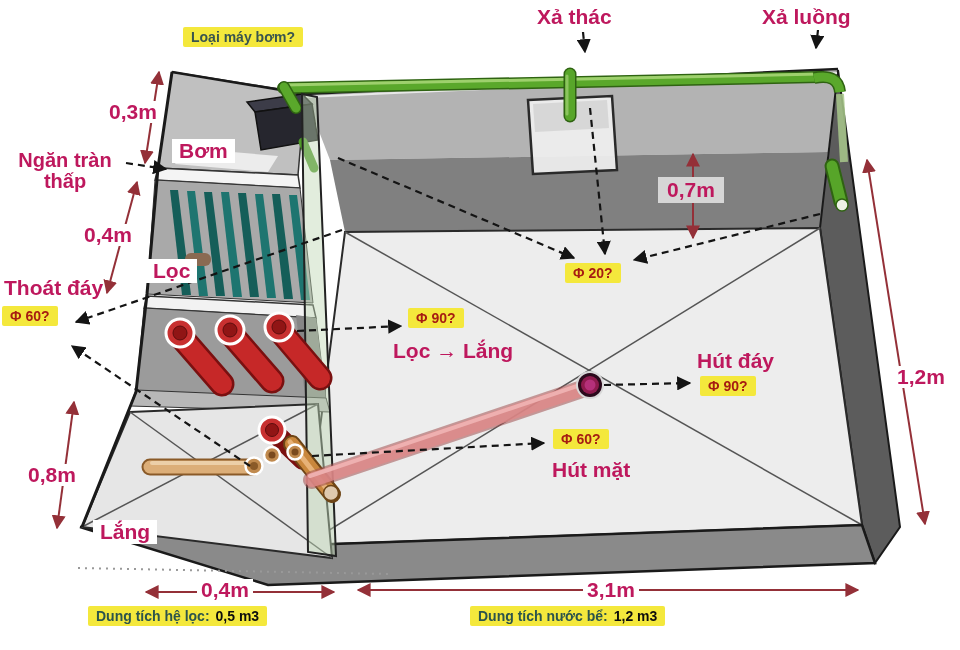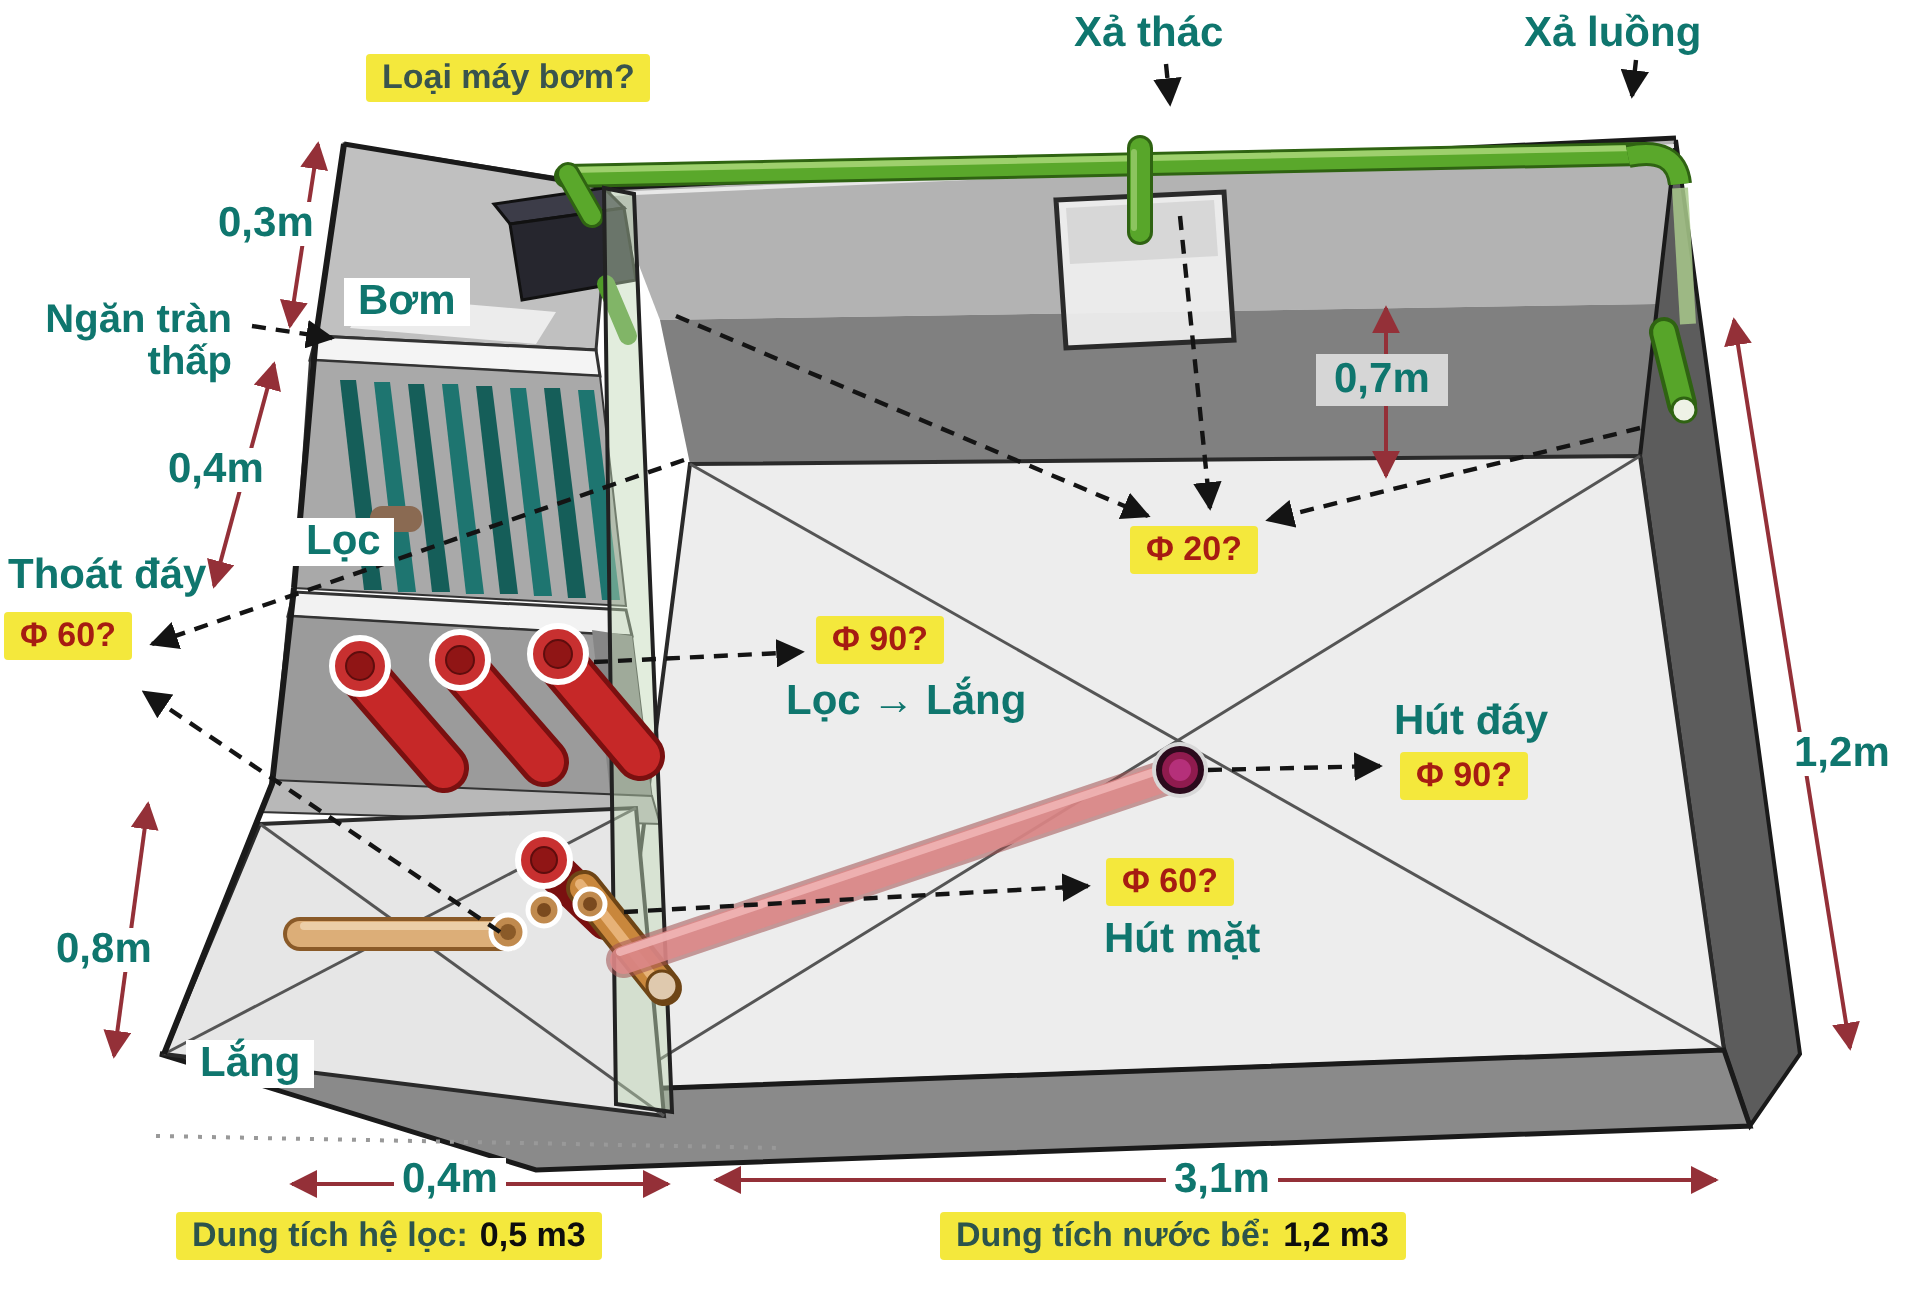--- a/index.html
+++ b/index.html
@@ -1,28 +1,28 @@
 <!DOCTYPE html>
 <html><head>
 <meta charset="utf-8">
 <style>
   html,body{margin:0;padding:0;background:#ffffff;}
   #stage{position:relative;width:960px;height:650px;background:#ffffff;overflow:hidden;
          font-family:"Liberation Sans",sans-serif;font-weight:bold;}
   #art{position:absolute;left:0;top:0;}
-  .lbl{position:absolute;font-size:21px;color:#0f766e;white-space:nowrap;line-height:1.05;}
-  .chip{position:absolute;background:#f4e83c;padding:2px 8px;border-radius:2px;font-size:17px;white-space:nowrap;}
+  .lbl{position:absolute;font-size:21px;color:#be185d;white-space:nowrap;line-height:1.05;}
+  .chip{position:absolute;background:#f4e83c;padding:2px 8px;border-radius:2px;font-size:14px;white-space:nowrap;}
   .phi{color:#a61c12;}
   .q{color:#39544e;}
   .whitebox{background:#ffffff;padding:1px 7px;margin-top:39px;}
   .dim{background:#ffffff;padding:0 4px;}
   .graybox{background:#d6d6d6;padding:2px 9px;}
   .vol-t{color:#2c544c;}
   .vol-v{color:#0d0d0d;margin-left:6px;text-align:center;}
-  .rt{text-align:right;}
+  .rt{text-align:center;}
 </style>
 </head>
 <body>
 
 <div id="stage">
 
 <svg id="art" width="960" height="650" viewBox="0 0 960 650">
   <defs>
     <marker id="mR" viewBox="0 0 10 10" refX="9" refY="5" markerWidth="7" markerHeight="7" orient="auto-start-reverse">
       <path d="M0,0L10,5L0,10z" fill="#943038"></path>

